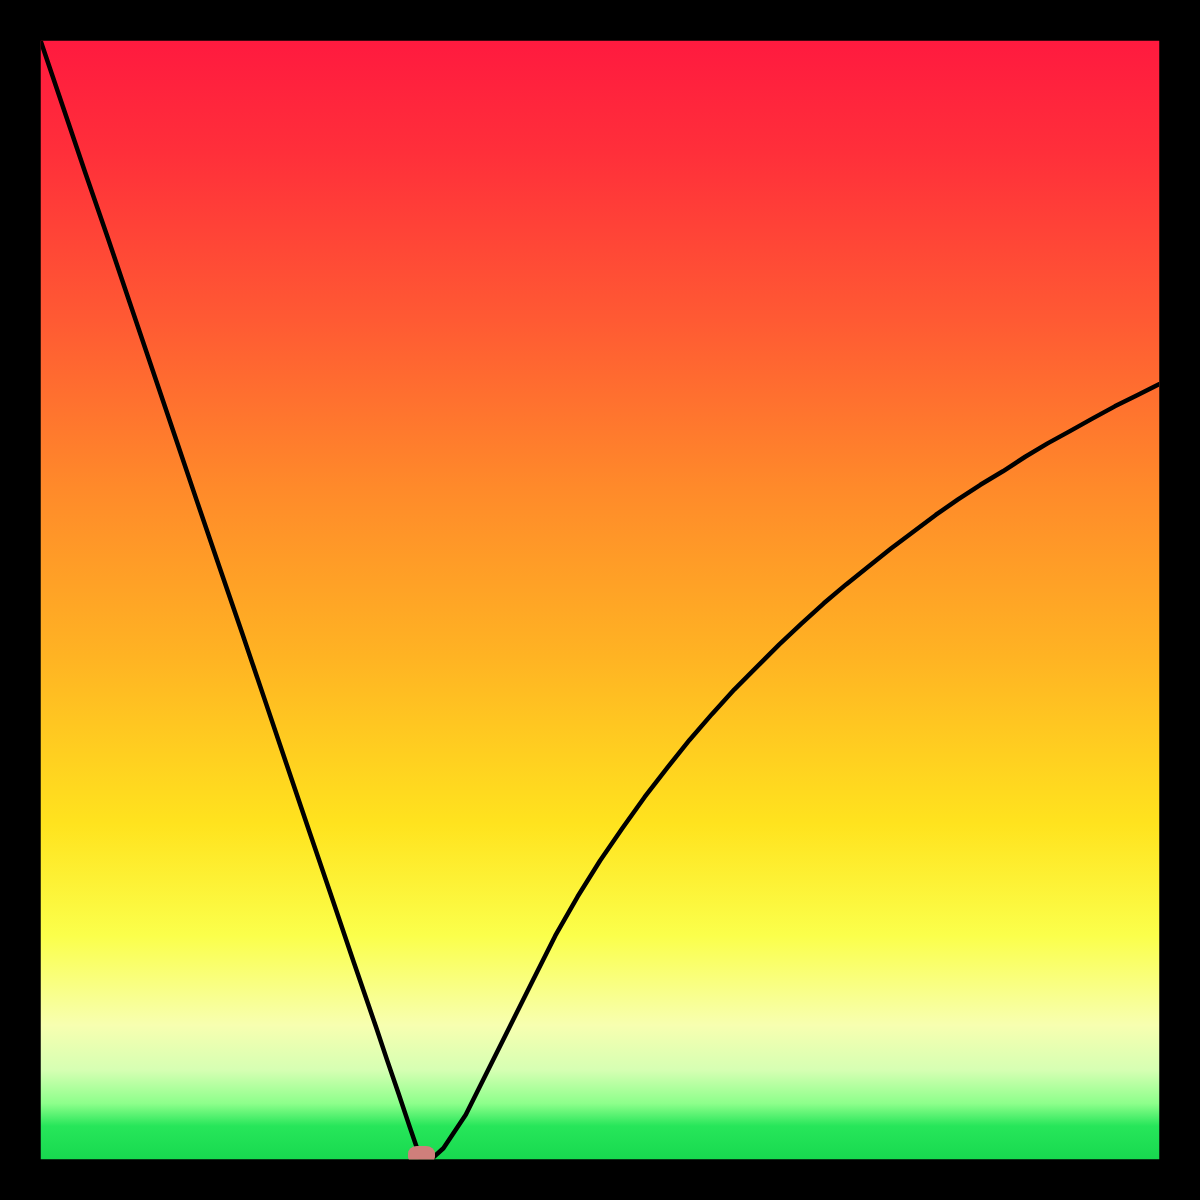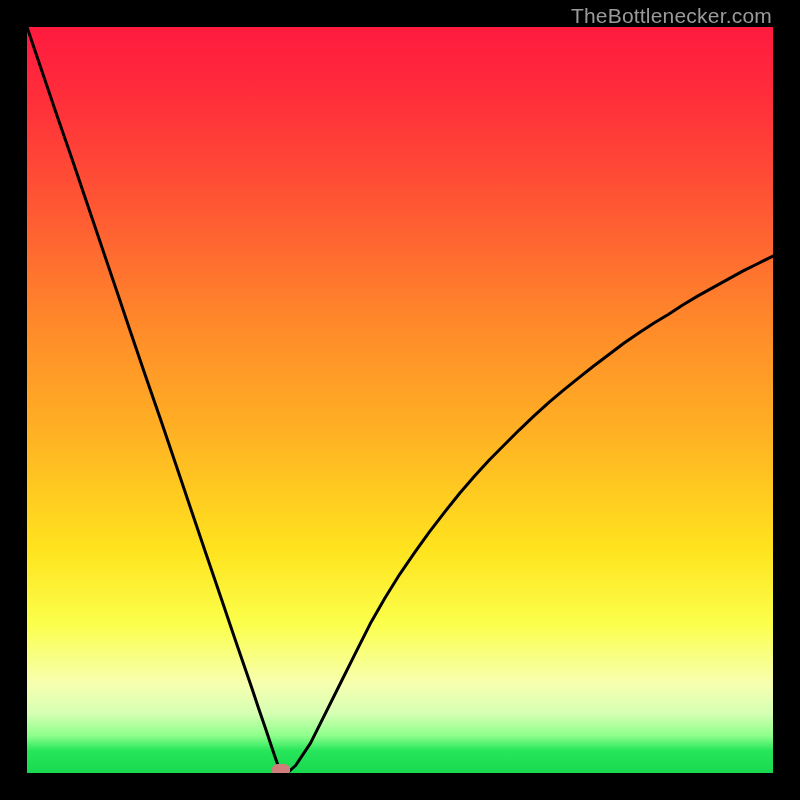--- a/index.html
+++ b/index.html
@@ -64,21 +64,20 @@
     height: 12px;
     border-radius: 6px / 5px;
     background: #cf7f7b;
     transform: translate(-50%, -50%);
   }
 </style>
 </head>
 <body>
 
 <div class="frame">
-  <div class="watermark">TheBottlenecker.com</div>
   <div class="plot">
     <div class="gradient-bg"></div>
     <svg class="curve" viewBox="0 0 746 746" preserveAspectRatio="none">
       <path id="curve-path" fill="none" stroke="#000" stroke-width="3" stroke-linejoin="round" stroke-linecap="round" d="M0.0 0.0 L14.9 44.0 L29.8 88.0 L44.8 131.3 L59.7 175.3 L74.6 219.3 L89.5 263.3 L104.4 307.4 L119.4 351.4 L134.3 394.6 L149.2 438.6 L164.1 482.7 L179.0 526.7 L194.0 570.7 L208.9 614.7 L223.8 658.0 L231.3 680.4 L238.7 702.0 L246.2 724.4 L253.6 746.0 L261.1 745.3 L268.6 738.5 L283.5 716.2 L298.4 686.3 L313.3 656.5 L328.2 626.6 L343.2 596.8 L358.1 570.7 L373.0 546.8 L387.9 525.2 L402.8 504.3 L417.8 484.9 L432.7 466.3 L447.6 449.1 L462.5 432.7 L477.4 417.8 L492.4 402.8 L507.3 388.7 L522.2 375.2 L537.1 362.6 L552.0 350.6 L567.0 338.7 L581.9 327.5 L596.8 316.3 L611.7 305.9 L626.6 296.2 L641.6 287.2 L656.5 277.5 L671.4 268.6 L686.3 260.4 L701.2 252.1 L716.2 243.9 L731.1 236.5 L746.0 229.0"></path>
     </svg>
     <div id="min-marker" class="min-marker" style="left: 253.64px; top: 743px;"></div>
   </div>
 </div>
 
 </body></html>

